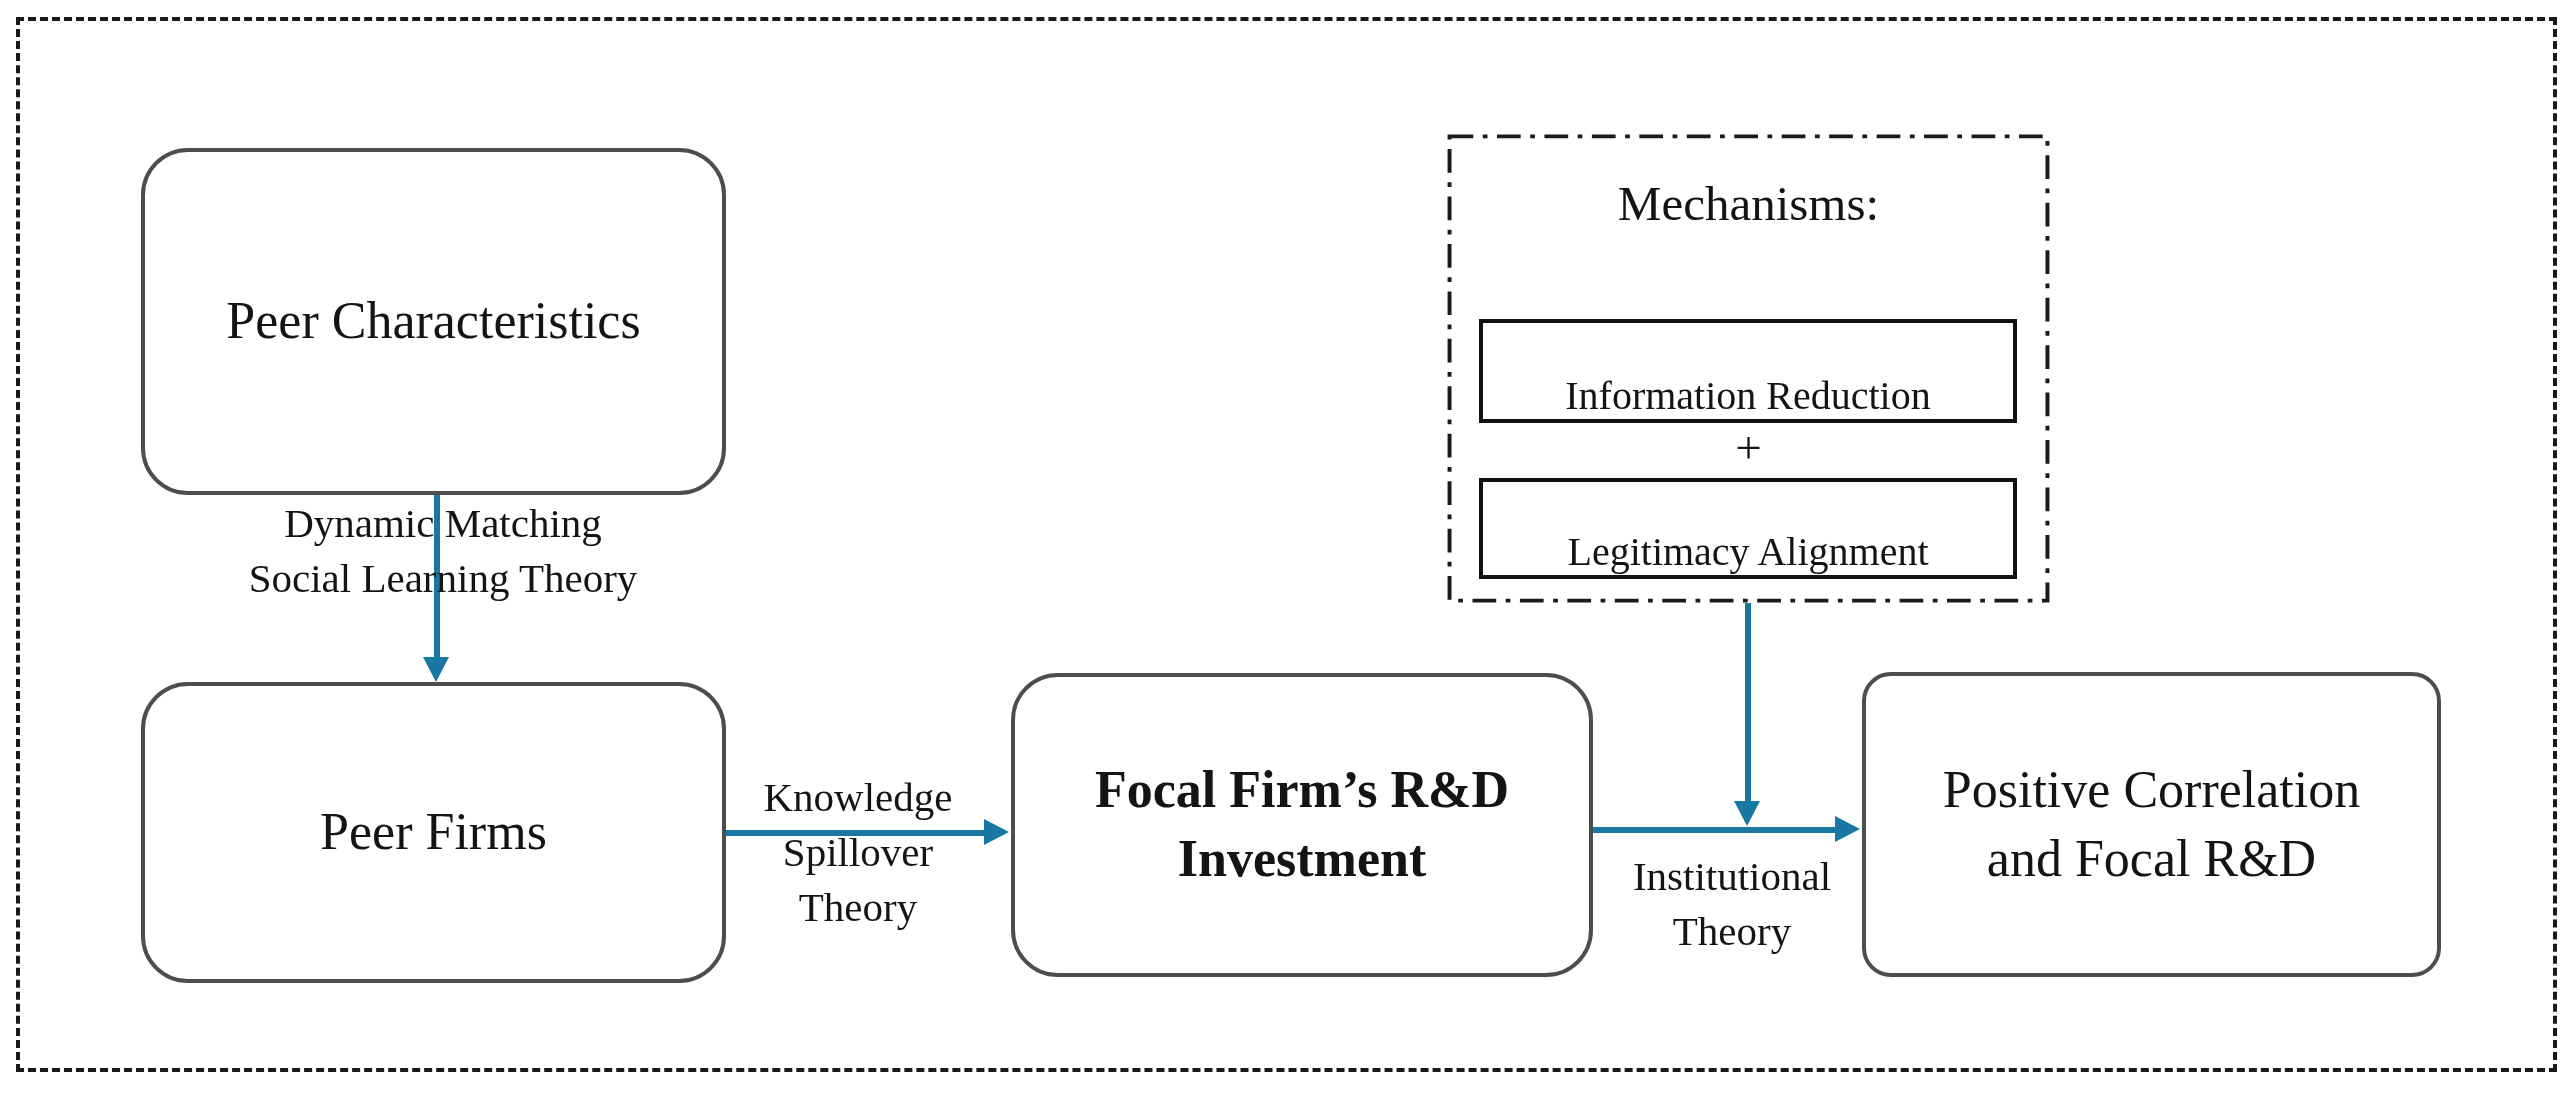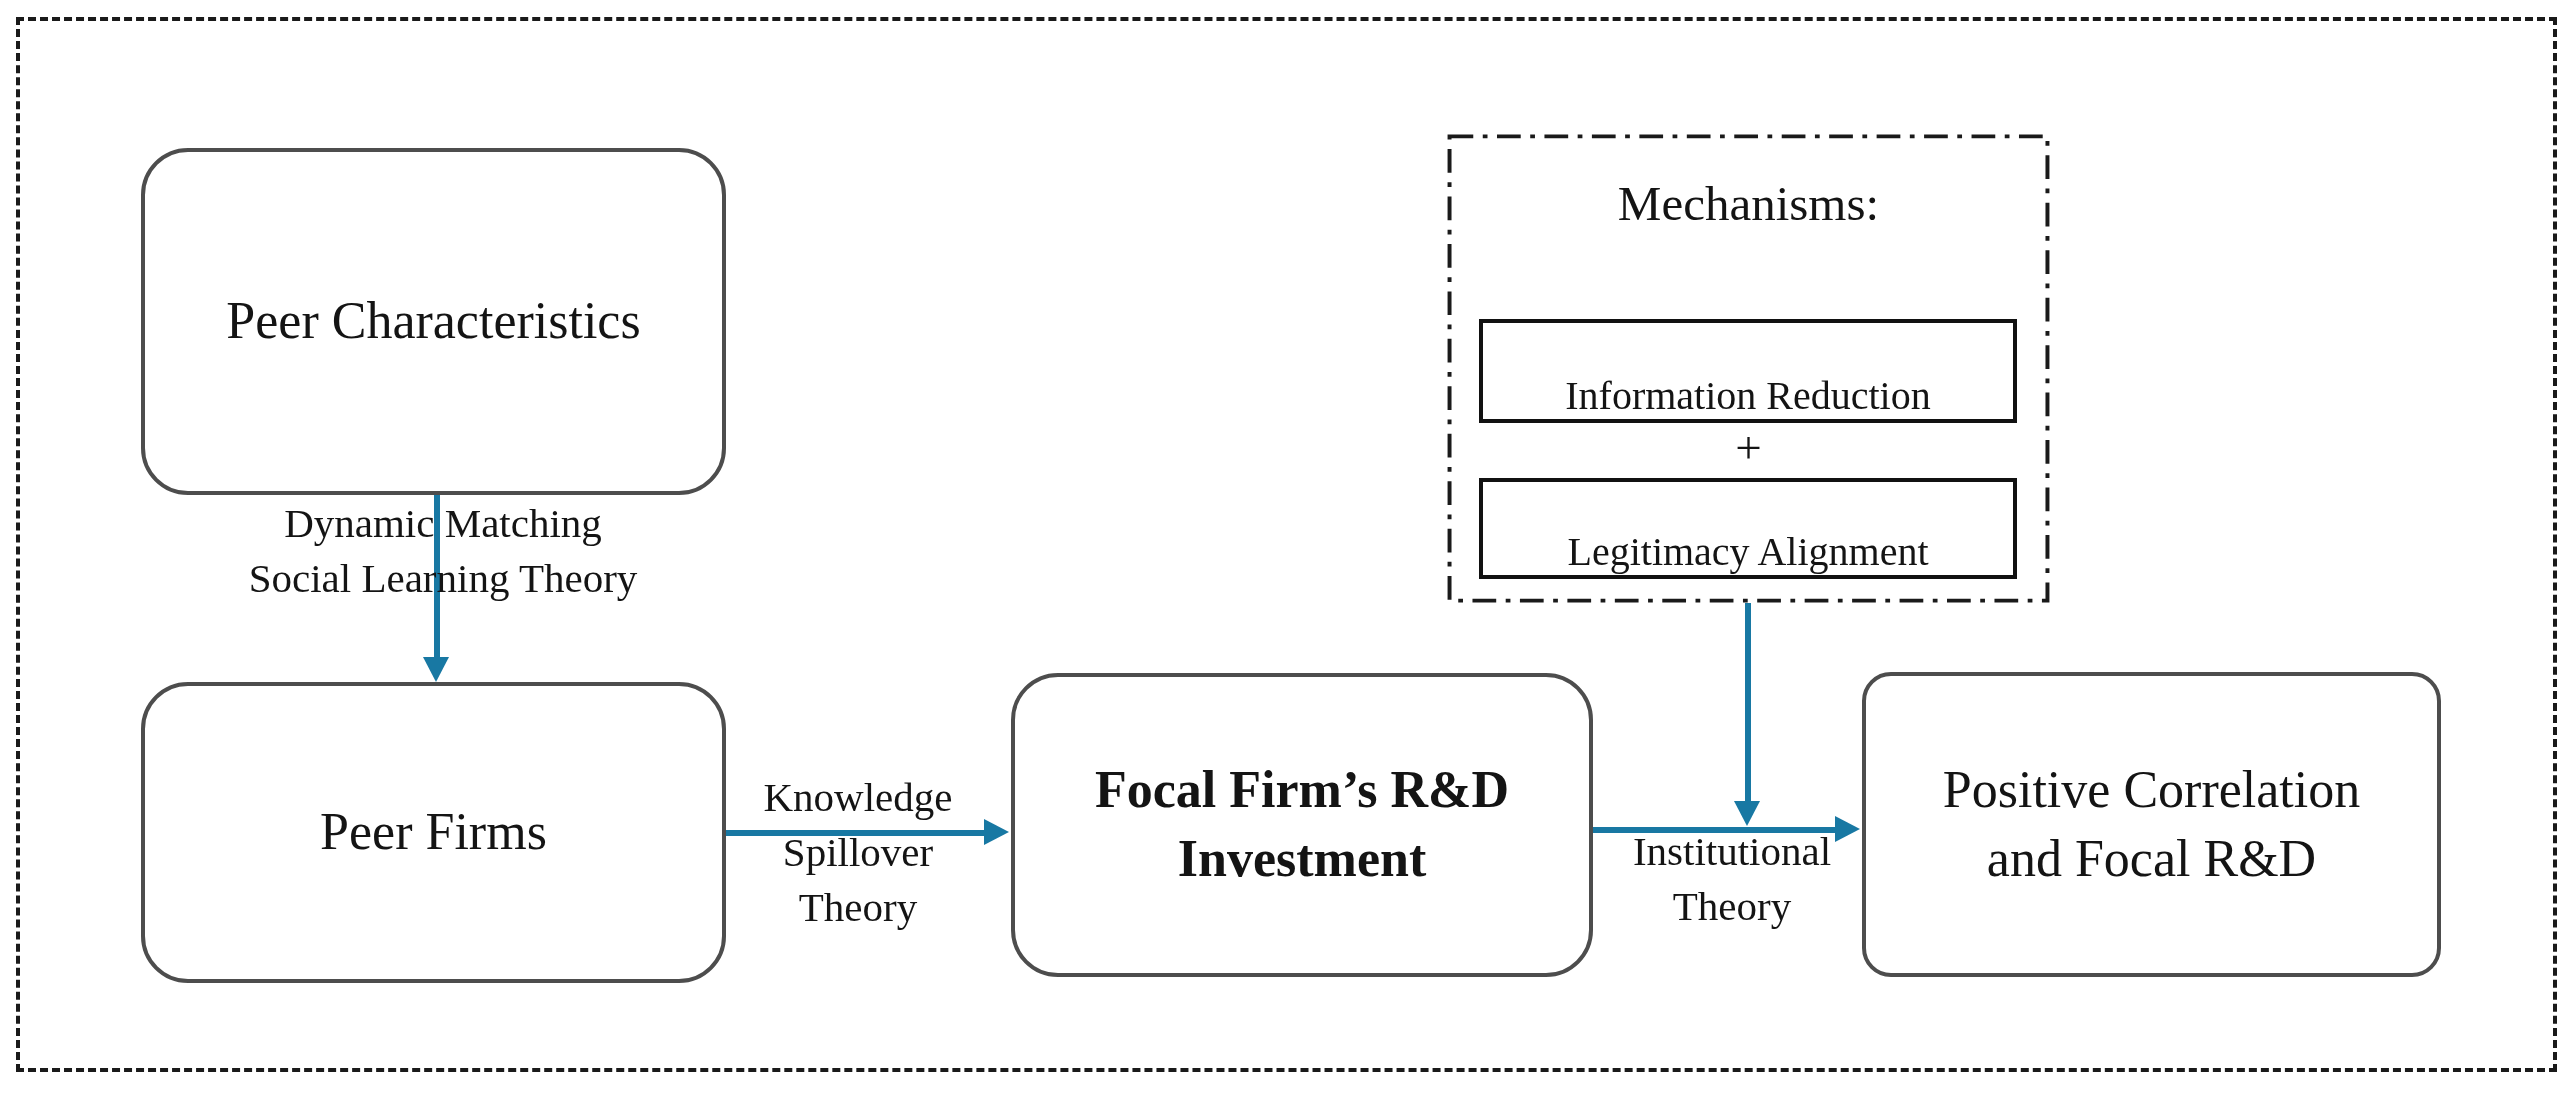--- a/index.html
+++ b/index.html
@@ -132,21 +132,21 @@
     <div class="edge-label" style="left:700px;top:770px;width:316px;">
       <div>Knowledge</div>
       <div>Spillover</div>
       <div>Theory</div>
     </div>
   </div>
 
   <div>
     <div class="edge-line" style="left:1593px;top:827px;width:242px;height:5.5px;"></div>
     <div class="arrowhead right" style="left:1835px;top:816px;"></div>
-    <div class="edge-label" style="left:1574px;top:824px;width:316px;">
+    <div class="edge-label" style="left:1574px;top:849px;width:316px;">
       <div>Institutional</div>
       <div>Theory</div>
     </div>
   </div>
 
   <div>
     <div class="edge-line" style="left:1745px;top:603px;width:5.5px;height:199px;"></div>
     <div class="arrowhead down" style="left:1734px;top:801px;"></div>
   </div>
 

